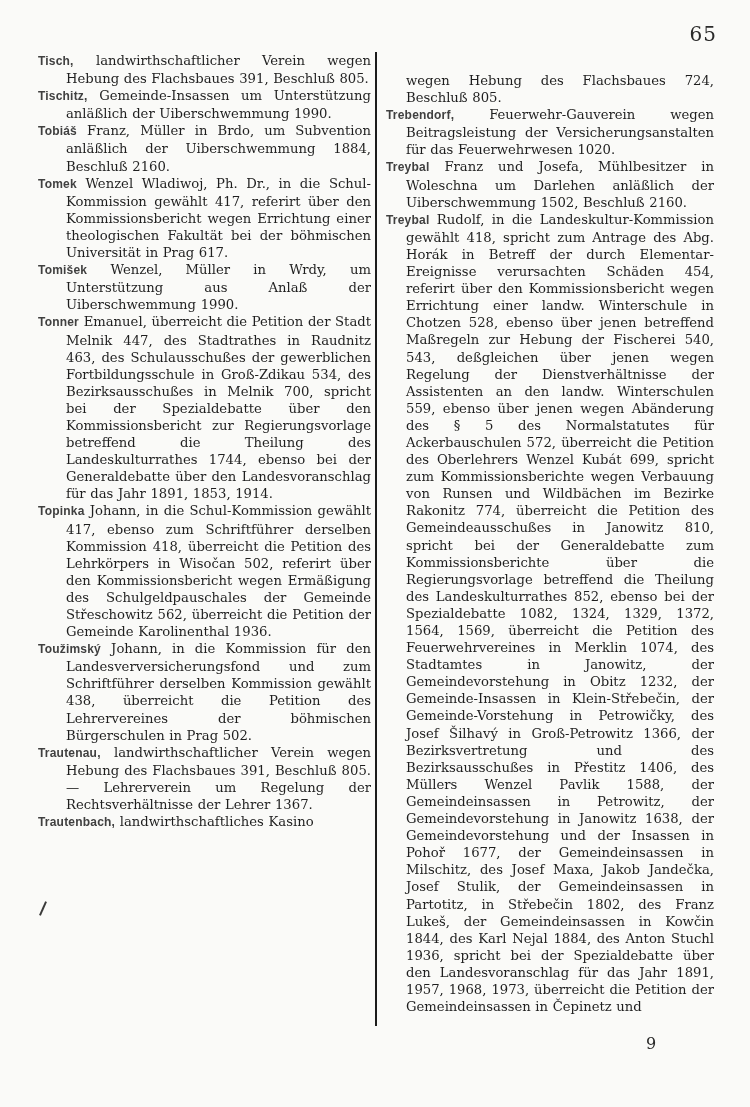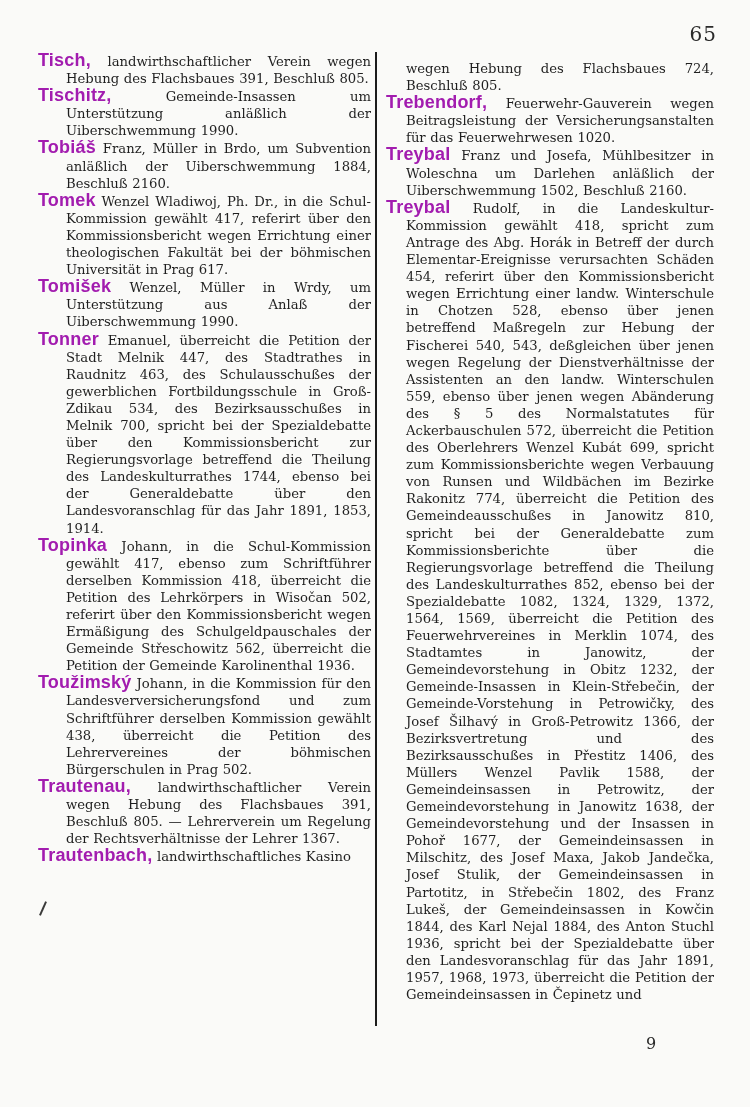--- a/index.html
+++ b/index.html
@@ -34,21 +34,21 @@
   }
   .col {
     font-size: 13.2px;
     line-height: 17.1px;
     text-align: justify;
     hyphens: auto;
     -webkit-hyphens: auto;
     word-spacing: 0.4px;
   }
   .col-left  { width: 333px; max-height: 975px; overflow: hidden; }
-  .col-right { width: 328px; margin-top: 8px; max-height: 975px; overflow: hidden; }
+  .col-right { width: 328px; margin-top: 20px; max-height: 975px; overflow: hidden; }
   .divider {
     width: 2px;
     height: 974px;
     background: #1c1c1c;
     margin-left: 4px;
     margin-right: 9px;
     flex: none;
   }
   .entry {
     margin: 0;
@@ -58,23 +58,23 @@
   .col-right .entry {
     padding-left: 20px;
     text-indent: -20px;
   }
   .entry.cont {
     text-indent: 0;
   }
   .head {
     font-family: "Liberation Sans", sans-serif;
     font-weight: bold;
-    font-size: 18px;
+    font-size: 12px;
     letter-spacing: 0.2px;
-    color: #a21caf;
+    color: #404040;
   }
   .signature {
     position: absolute;
     top: 1034px;
     left: 646px;
     font-size: 16px;
     color: #2a2a2a;
   }
   .ink-mark {
     position: absolute;

